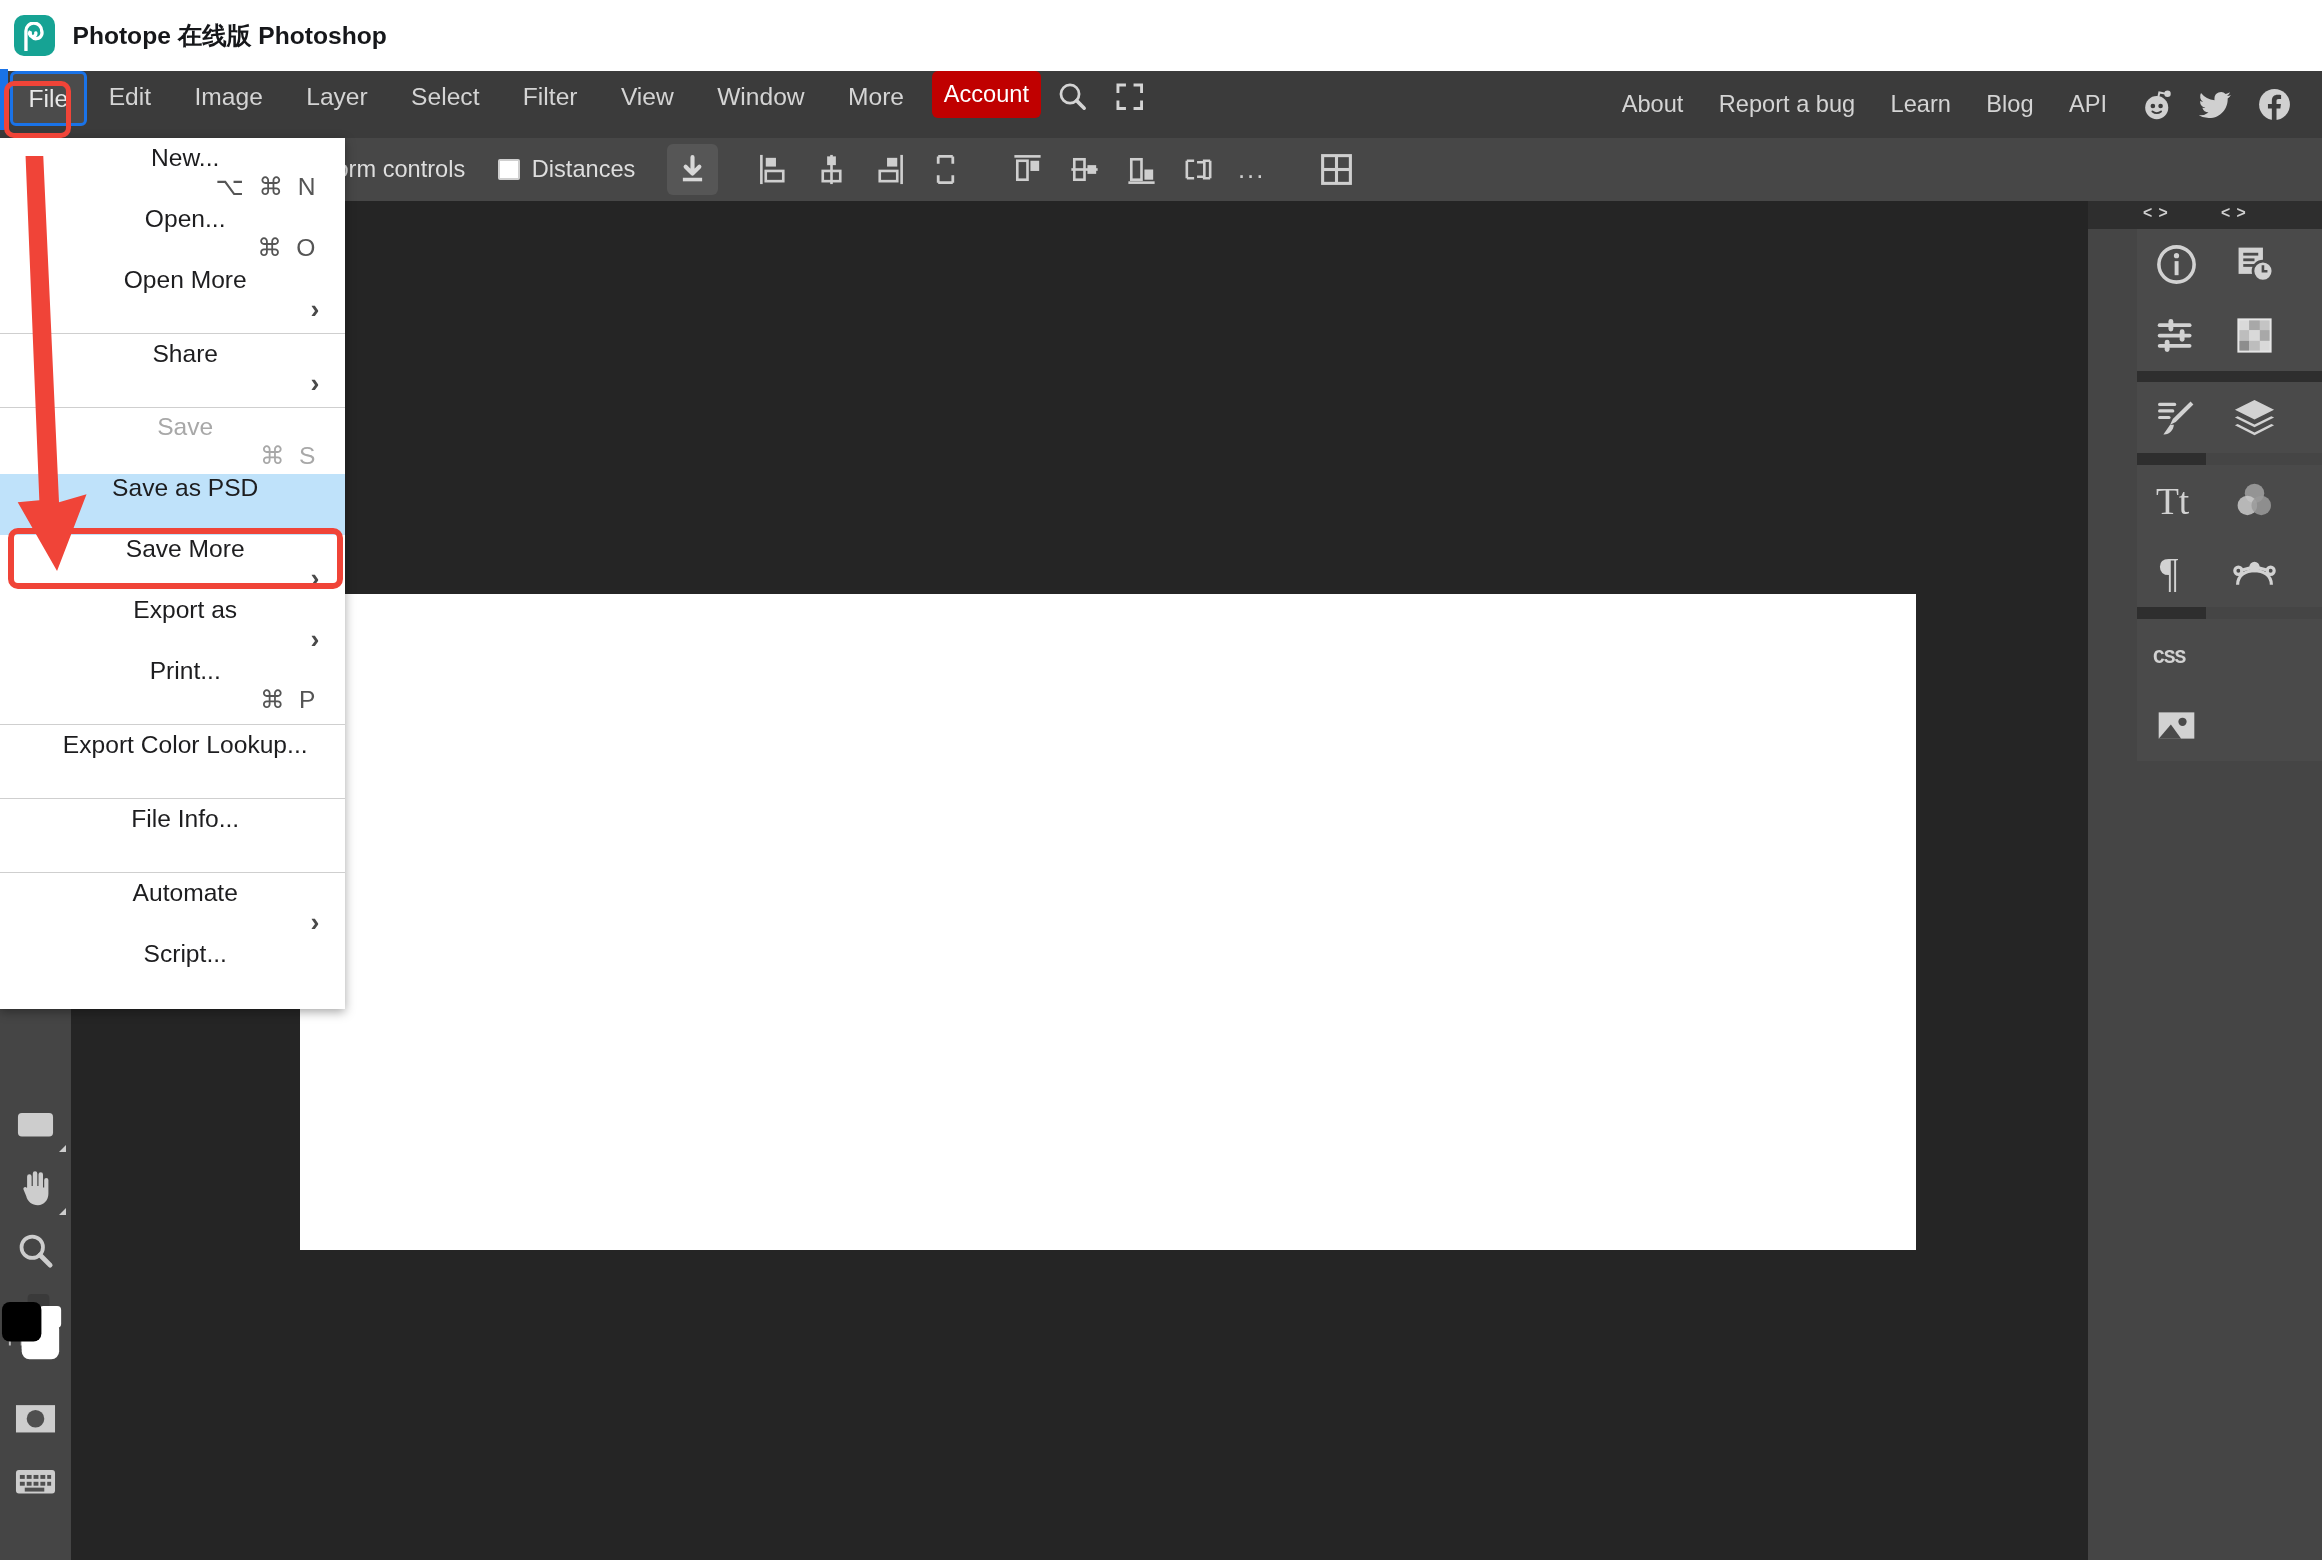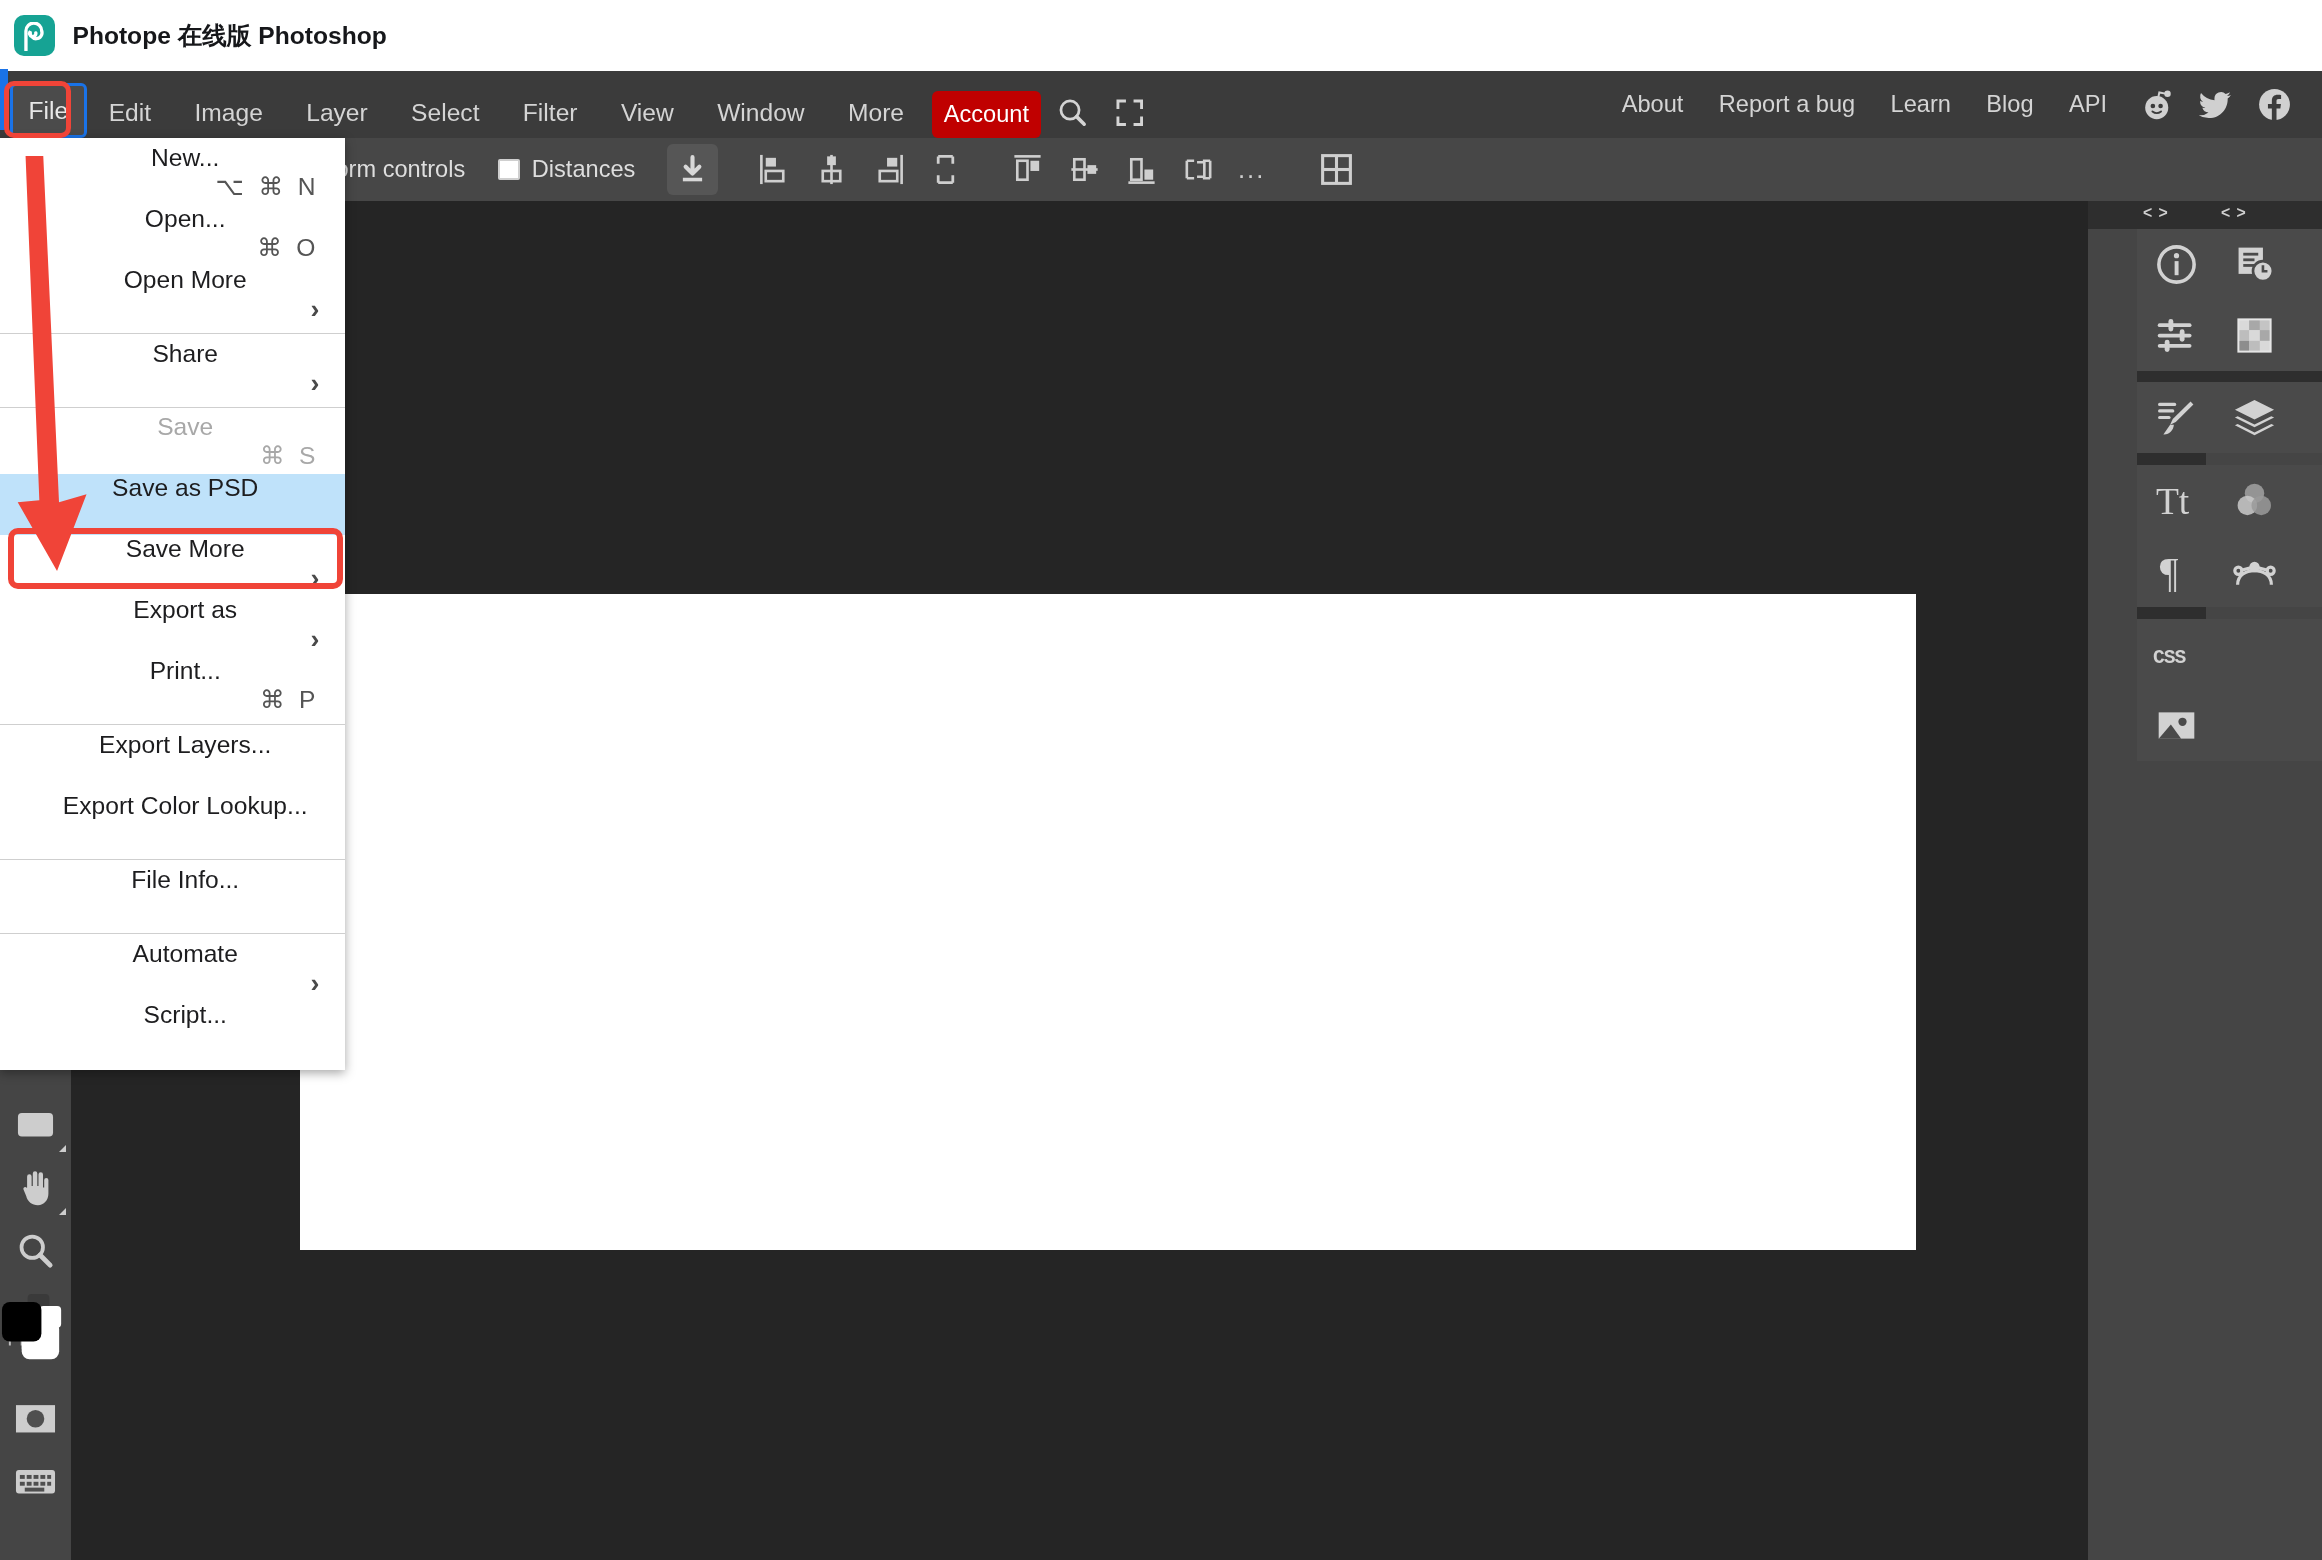--- a/index.html
+++ b/index.html
@@ -25,21 +25,21 @@
   }
   .title-text {
     font-size:24.6px; font-weight:bold; color:#16171a; letter-spacing:0px;
   }
 
   
   .menubar {
     position:absolute; left:0; top:71px; width:2323px; height:67px;
     background:#3b3b3b; display:flex; align-items:center;
   }
-  .menu-left { display:flex; align-items:flex-end; height:100%; padding-left:3.9px; }
+  .menu-left { display:flex; align-items:flex-start; height:100%; padding-left:3.9px; }
   .menu-item {
     color:#d4d4d4; font-size:24.6px; padding:0 21.7px; height:51px;
     display:flex; align-items:center; border-radius:3.9px; cursor:default;
   }
   .menu-item.file-active {
     background:#4b4b4b; color:#e8e8e8; border:3px solid #1a73e8;
     margin-left:5.9px; padding:0 15.8px; border-radius:5.9px; height:55px;
   }
   .menu-item.account {
     background:#c00000; color:#ffffff; border-radius:5.9px;
@@ -543,23 +543,20 @@
       <span class="dd-arrow">›</span>
     </div>
     <div class="dd-item">
       <span>Print...</span>
       <span class="dd-shortcut">⌘ P</span>
     </div>
 
     <div class="dd-sep"></div>
 
     <div class="dd-item">
-      <span>Export Layers...</span>
-    </div>
-    <div class="dd-item">
       <span>Export Color Lookup...</span>
     </div>
 
     <div class="dd-sep"></div>
 
     <div class="dd-item">
       <span>File Info...</span>
     </div>
 
     <div class="dd-sep"></div>

